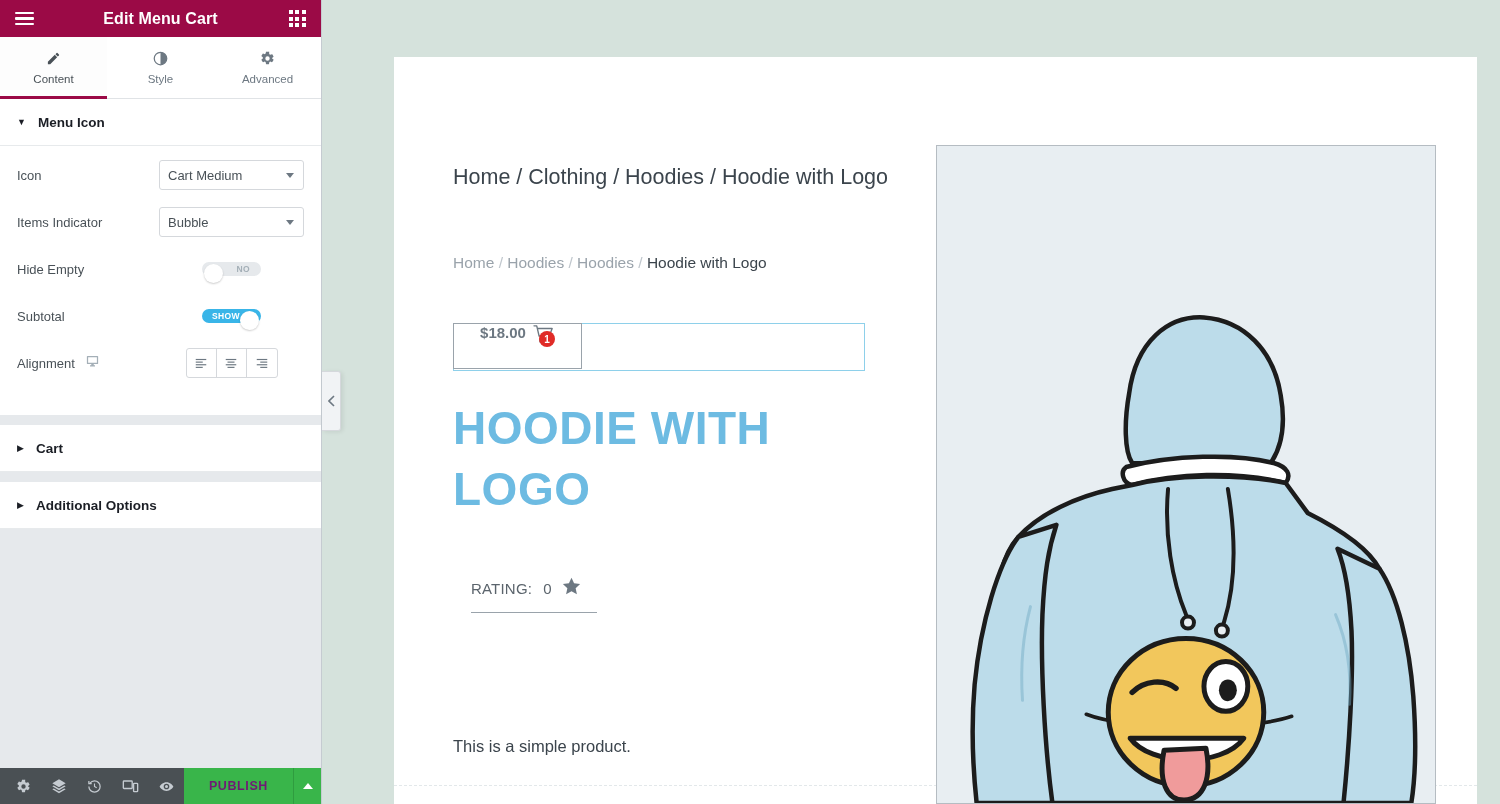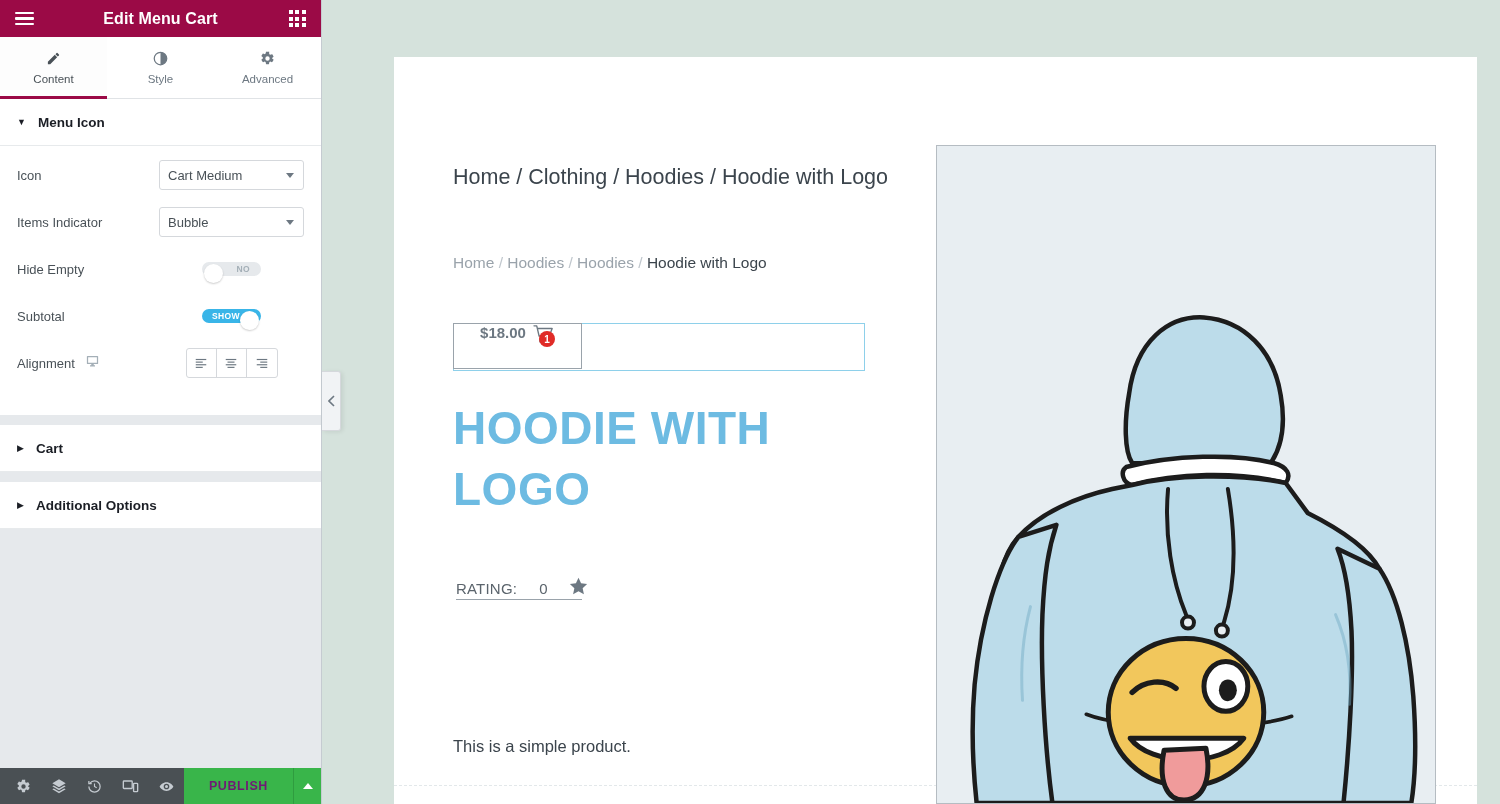--- a/index.html
+++ b/index.html
@@ -242,24 +242,25 @@
     top: 7px; right: 26px;
   }
 
   .prod-title {
     position: absolute; left: 59px; top: 341px;
     width: 400px;
     font-size: 46px; font-weight: bold; line-height: 1.32;
     color: #6dbbe2; letter-spacing: .5px;
   }
   .rating-row {
-    position: absolute; left: 62px; top: 520px;
+    position: absolute; left: 77px; top: 520px;
     width: 126px;
     border-bottom: 1px solid #9aa3ab;
-    display: flex; align-items: center; gap: 22px;
+    padding-bottom: 13px;
+    display: flex; align-items: center; gap: 11px;
   }
   .rating-lbl { font-size: 15px; color: #5b646c; letter-spacing: .2px; }
   .rating-val { font-size: 15px; color: #5b646c; }
   .simple-desc {
     position: absolute; left: 59px; top: 680px;
     font-size: 16.5px; color: #3b444c;
   }
   .dashed-sep {
     position: absolute; left: 0; right: 0; top: 728px;
     border-top: 1px dashed #e3e8ea;

